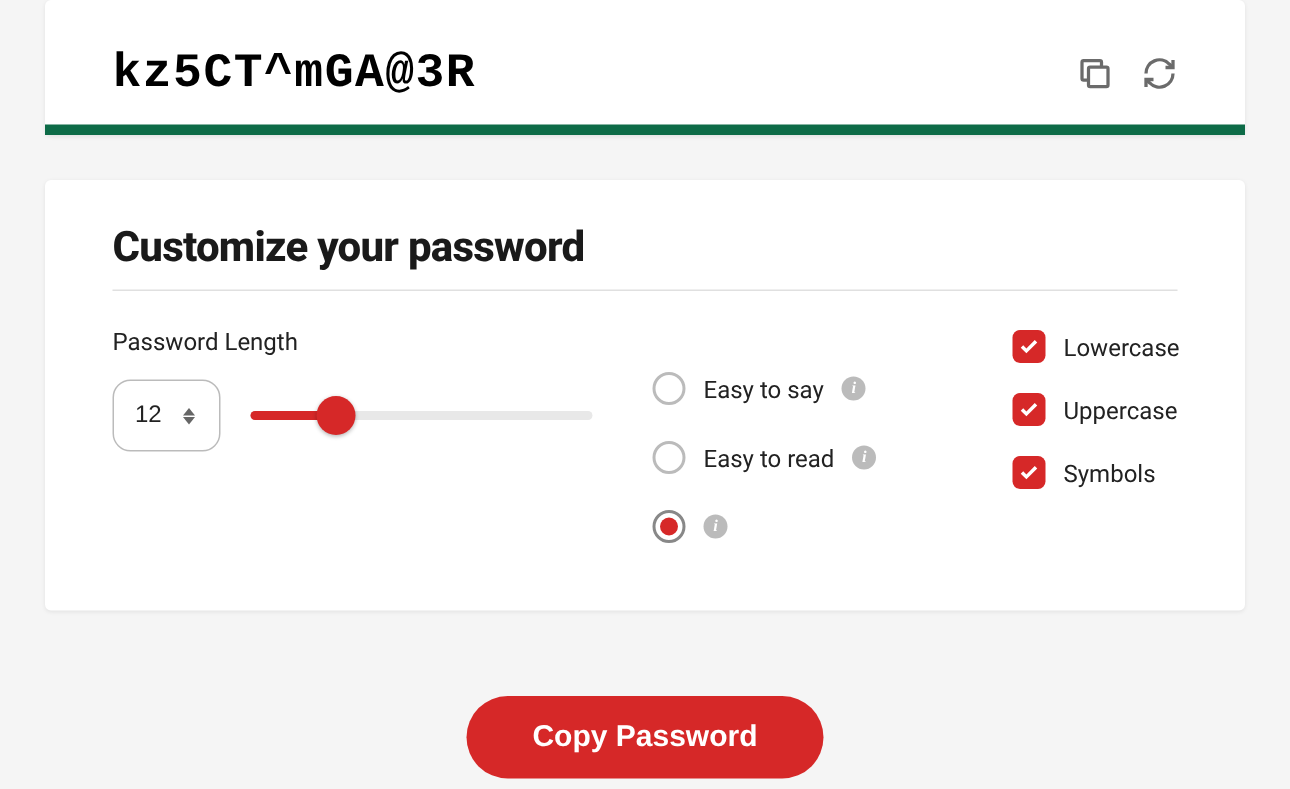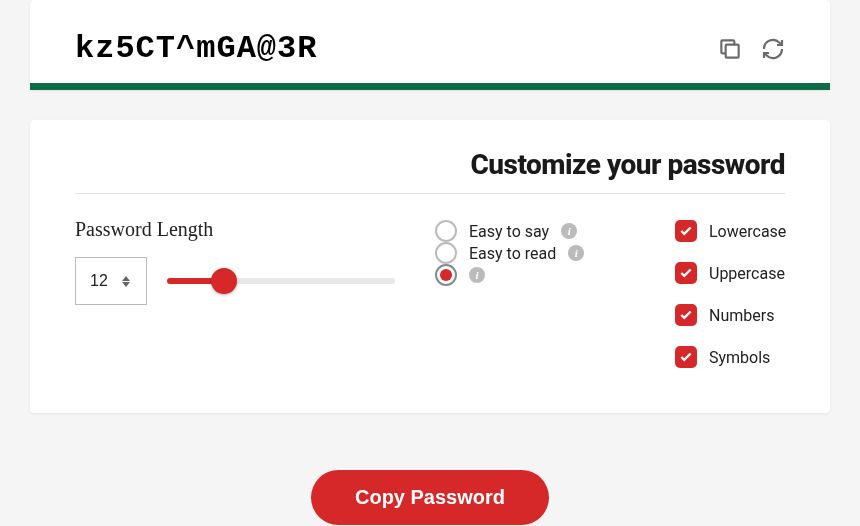--- a/index.html
+++ b/index.html
@@ -62,43 +62,41 @@
       padding: 28px 45px 45px 45px;
     }
     .customize-title {
       font-size: 28px;
       font-weight: 800;
       color: #1a1a1a;
       padding-bottom: 12px;
       border-bottom: 1px solid #e0e0e0;
       margin-bottom: 24px;
       letter-spacing: -0.5px;
-      text-align: right;
     }
     .options-row {
       display: flex;
       gap: 40px;
     }
     .length-col {
       flex: 0 0 320px;
     }
     .length-label {
-      font-size: 20px;
+      font-size: 16px;
       color: #222;
       margin-bottom: 16px;
-      font-family: Liberation Serif, serif;
     }
     .length-controls {
       display: flex;
       align-items: center;
       gap: 20px;
     }
     .length-input-wrap {
       border: 1px solid #bbb;
-      border-radius: 0;
+      border-radius: 12px;
       width: 72px;
       height: 48px;
       display: flex;
       align-items: center;
       padding: 0 8px 0 14px;
       gap: 6px;
     }
     .length-input {
       border: none;
       outline: none;
@@ -154,21 +152,23 @@
       border-radius: 50%;
       left: 25%;
       transform: translateX(-50%);
       cursor: pointer;
       box-shadow: 0 1px 3px rgba(0,0,0,0.3);
     }
     .radios-col {
       flex: 0 0 200px;
       display: flex;
       flex-direction: column;
+      gap: 24px;
       padding-top: 2px;
+      margin-top: 28px;
     }
     .radio-row {
       display: flex;
       align-items: center;
       gap: 12px;
     }
     .radio {
       width: 22px;
       height: 22px;
       border: 2px solid #bbb;
@@ -338,28 +338,20 @@
               </svg>
           </div>
           <span class="check-label">Uppercase</span>
         </div>
         <div class="check-row">
           <div class="checkbox">
             <svg viewBox="0 0 24 24" fill="none" stroke="white" stroke-width="4">
                 <polyline points="4 12 9 17 20 6"></polyline>
               </svg>
           </div>
-          <span class="check-label">Numbers</span>
-        </div>
-        <div class="check-row">
-          <div class="checkbox">
-            <svg viewBox="0 0 24 24" fill="none" stroke="white" stroke-width="4">
-                <polyline points="4 12 9 17 20 6"></polyline>
-              </svg>
-          </div>
           <span class="check-label">Symbols</span>
         </div>
       </div>
     </div>
   </div>
 
   <div class="copy-button-wrap">
     <button class="copy-button">Copy Password</button>
   </div>
 

